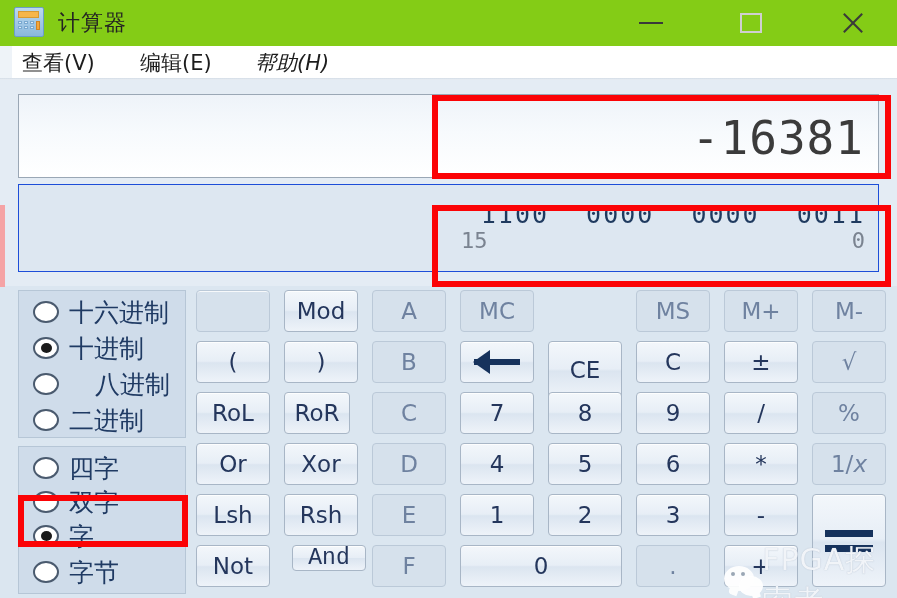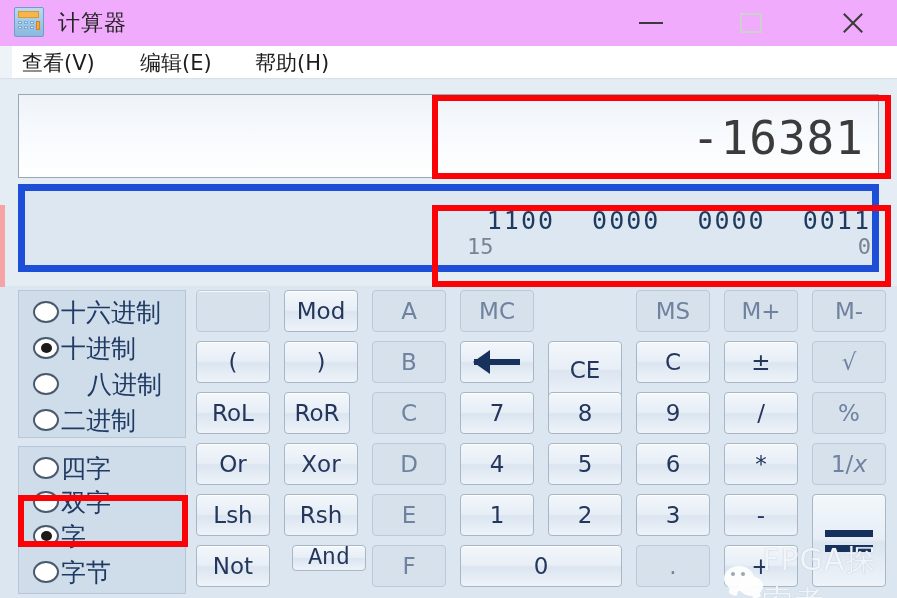--- a/index.html
+++ b/index.html
@@ -5,21 +5,21 @@
   html,body{margin:0;padding:0;}
   body{
     width:897px;height:598px;overflow:hidden;
     background:#eef2f7;
     font-family:"Liberation Sans","DejaVu Sans",sans-serif;
     -webkit-font-smoothing:none;
   }
   #app{position:relative;width:897px;height:598px;background:#eef3f8;overflow:hidden;}
 
   
-  .titlebar{position:absolute;left:0;top:0;width:897px;height:46px;background:#f0abfc;}
+  .titlebar{position:absolute;left:0;top:0;width:897px;height:46px;background:#84cc16;}
   .app-icon{position:absolute;left:14px;top:7px;width:30px;height:30px;}
   .app-icon .body{position:absolute;left:0;top:0;width:30px;height:30px;
      background:linear-gradient(#bcd9f0,#8ab8dd);border:1px solid #6b9ec9;border-radius:2px;box-sizing:border-box;}
   .app-icon .screen{position:absolute;left:4px;top:4px;width:21px;height:7px;background:#f6b64b;border:1px solid #d79a33;box-sizing:border-box;}
   .app-icon .keys{position:absolute;left:4px;top:14px;width:22px;height:12px;}
   .app-icon .k{position:absolute;width:4px;height:3px;background:#dceaf7;border:1px solid #7aa9d0;box-sizing:border-box;}
   .app-icon .k.orange{background:#f6a63a;border-color:#cf8426;}
   .title-text{position:absolute;left:58px;top:8px;font-size:22px;color:#232323;letter-spacing:1px;
      font-family:"DejaVu Sans","Liberation Sans",sans-serif;}
   .win-btn{position:absolute;top:0;height:46px;width:66px;display:flex;align-items:center;justify-content:center;}
@@ -32,33 +32,33 @@
   .glyph-close:before,.glyph-close:after{content:"";position:absolute;left:0;top:12px;width:26px;height:2px;background:#3a3a3a;}
   .glyph-close:before{transform:rotate(45deg);}
   .glyph-close:after{transform:rotate(-45deg);}
 
   
   .menubar{position:absolute;left:12px;top:46px;width:897px;height:32px;background:#ffffff;}
   .menu-item{position:absolute;top:3px;font-size:21px;color:#1d1d1d;
      font-family:"DejaVu Sans","Liberation Sans",sans-serif;white-space:nowrap;}
   .mi0{left:10px;}
   .mi1{left:128px;}
-  .mi2{left:243px;}
+  .mi2{left:243px;font-style:italic;}
   .menu-sep{position:absolute;left:0;top:78px;width:897px;height:2px;
      background:linear-gradient(#d3dce6,#eaeff5);}
 
   
   .display-wrap{position:absolute;left:0;top:80px;width:897px;height:206px;background:#e4ecf4;}
   .main-display{position:absolute;left:18px;top:14px;width:861px;height:84px;
      background:linear-gradient(#eef3f9 0%,#f7fafd 45%,#ffffff 100%);
      border:1px solid #9aa7b5;box-sizing:border-box;}
   .main-value{position:absolute;right:14px;top:16px;font-size:46px;color:#3b3b3b;
      font-family:"DejaVu Sans Mono","Liberation Mono",monospace;letter-spacing:1px;}
   .bin-display{position:absolute;left:18px;top:104px;width:861px;height:88px;
-     background:#dde7f1;border:7px solid #1d4ed8;box-sizing:border-box;}
+     background:#dde7f1;border:1px solid #1d4ed8;box-sizing:border-box;}
   .bin-rows{position:absolute;left:442px;top:16px;width:404px;
      font-family:"DejaVu Sans Mono","Liberation Mono",monospace;}
   .bin-row{display:flex;justify-content:space-between;font-size:25px;color:#1f3a5f;letter-spacing:2px;line-height:28px;}
   .bin-row .nib{width:88px;text-align:right;}
   .bit-row{display:flex;justify-content:space-between;font-size:22px;color:#7a8390;line-height:24px;}
 
   
   .redbox{position:absolute;border:6px solid #fb0306;box-sizing:border-box;pointer-events:none;z-index:40;}
   .red-main{left:432px;top:95px;width:459px;height:84px;}
   .red-bin{left:432px;top:205px;width:459px;height:82px;}
@@ -70,21 +70,21 @@
 
   
   .radio-group{position:absolute;background:#cfdcea;border:1px solid #b6c6d6;box-sizing:border-box;}
   .rg-radix{left:18px;top:4px;width:168px;height:148px;}
   .rg-word{left:18px;top:160px;width:168px;height:148px;text-align:right;}
   .radio-row{position:absolute;left:14px;display:flex;align-items:center;height:34px;}
   .radio-mark{position:relative;width:26px;height:22px;border-radius:50%;
      background:#ffffff;border:2px solid #4a5a6e;box-sizing:border-box;flex:0 0 auto;}
   .radio-mark.on:after{content:"";position:absolute;left:50%;top:50%;width:11px;height:10px;
      margin-left:-5.5px;margin-top:-5px;border-radius:50%;background:#1b1b1b;}
-  .radio-label{margin-left:2px;font-size:25px;color:#1f3a63;white-space:nowrap;
+  .radio-label{margin-left:10px;font-size:25px;color:#1f3a63;white-space:nowrap;
      font-family:"DejaVu Sans","Liberation Sans",sans-serif;}
 
   
   .btn{position:absolute;box-sizing:border-box;
      border:1px solid #a8b6c6;border-radius:4px;
      background:linear-gradient(#f3f7fb 0%,#e7eef6 48%,#dbe5f0 52%,#eef3f9 100%);
      color:#24365c;font-size:23px;
      font-family:"DejaVu Sans","Liberation Sans",sans-serif;
      display:flex;align-items:center;justify-content:center;
      box-shadow:0 1px 0 rgba(255,255,255,.8) inset;}

